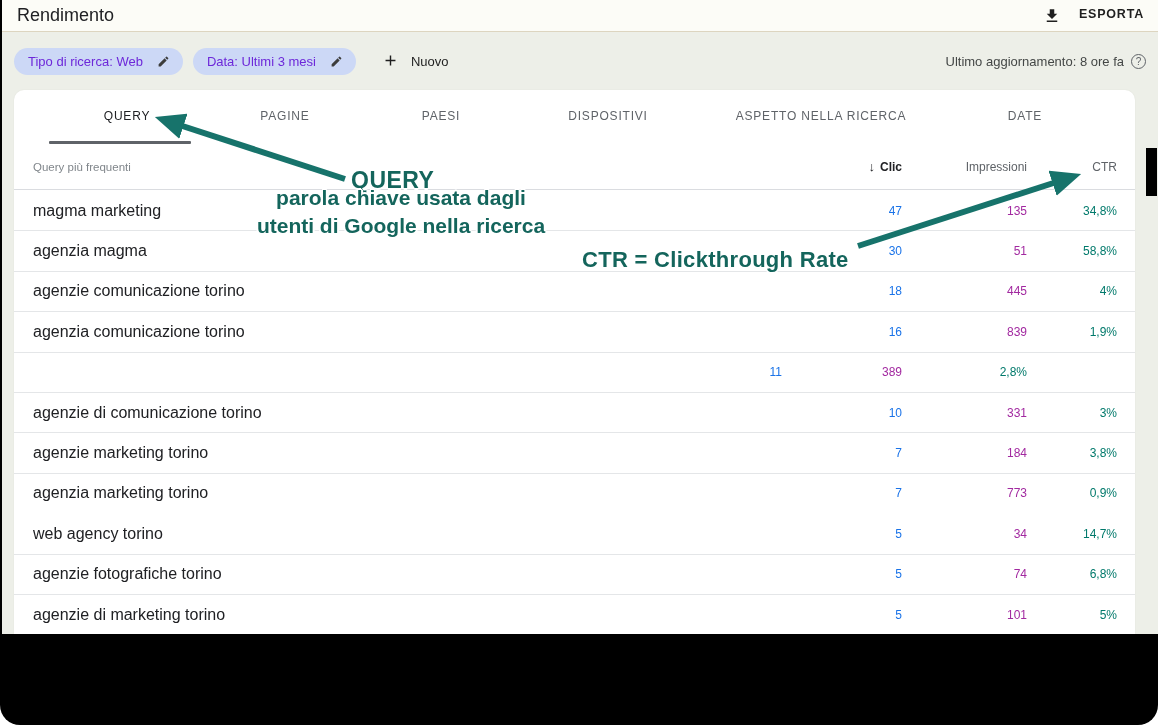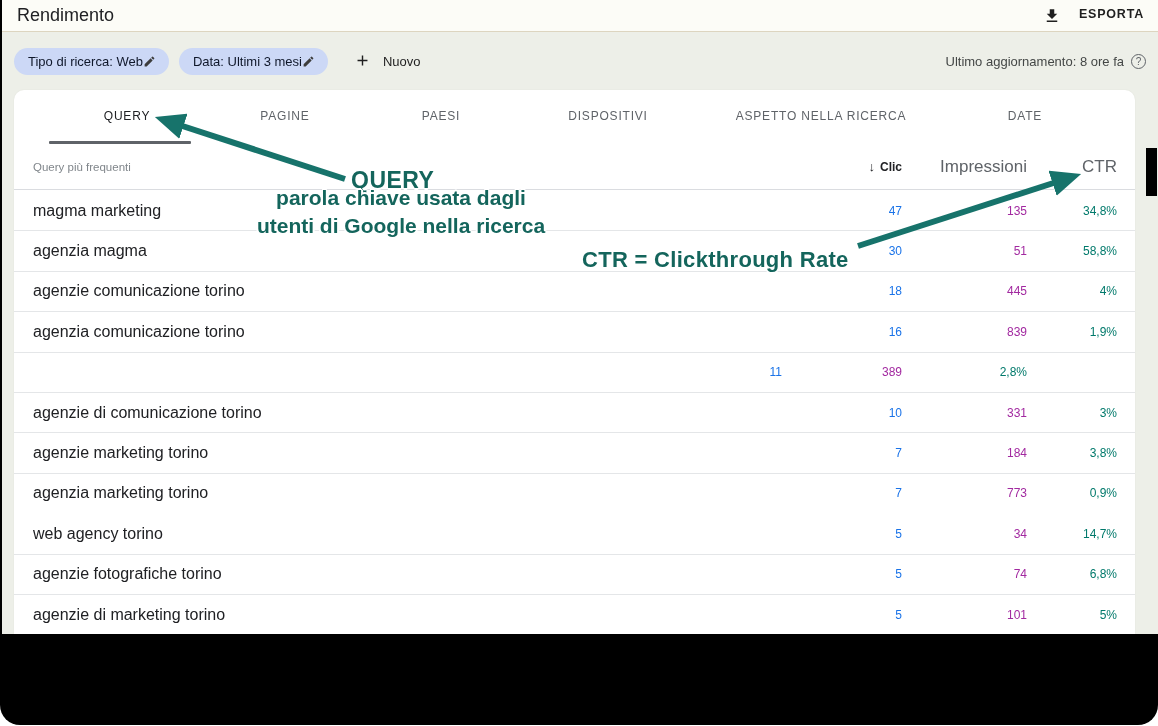--- a/index.html
+++ b/index.html
@@ -9,37 +9,37 @@
   
   .screen{position:absolute;left:2px;top:0;width:1156px;height:634px;background:#edefe8;overflow:hidden;}
 
   .topbar{position:absolute;left:0;top:0;width:100%;height:32px;background:#fcfcf7;border-bottom:1px solid #ddd5c0;display:flex;align-items:center;justify-content:space-between;box-sizing:border-box;}
   .page-title{font-size:18px;color:#202124;padding-left:15px;}
   .export-btn{display:flex;gap:18px;background:none;border:none;cursor:pointer;padding:0 14px 0 0;font-family:inherit;font-size:12.5px;font-weight:700;letter-spacing:.8px;color:#1f1f1f;}
   .export-btn svg{display:block;}
 
   .filterbar{position:absolute;left:0;top:33px;width:100%;height:57px;display:flex;align-items:center;justify-content:space-between;box-sizing:border-box;padding:0 12px;}
   .chips{display:flex;align-items:center;gap:10px;}
-  .chip{display:inline-flex;align-items:center;gap:0;height:27px;border:none;border-radius:14px;background:var(--chip_bg,#ccd8f6);font-family:inherit;font-size:13px;color:#0f172a;padding:0 13px 0 14px;cursor:pointer;}
+  .chip{display:inline-flex;align-items:center;gap:14px;height:27px;border:none;border-radius:14px;background:var(--chip_bg,#ccd8f6);font-family:inherit;font-size:13px;color:#6d28d9;padding:0 13px 0 14px;cursor:pointer;}
   .chip svg{display:block;}
   .new-filter{display:inline-flex;align-items:center;gap:12px;background:none;border:none;cursor:pointer;font-family:inherit;font-size:13px;font-weight:500;color:#1f1f1f;margin-left:10px;}
   .last-update{display:flex;align-items:center;gap:7px;font-size:13px;color:#444746;}
   .help-ic{width:15px;height:15px;border:1.2px solid #5f6368;border-radius:50%;display:grid;place-items:center;font-size:10px;color:#5f6368;box-sizing:border-box;cursor:pointer;}
 
   
   .card{position:absolute;left:12px;top:90px;width:1121px;height:544px;background:#fff;border-radius:10px 10px 0 0;overflow:hidden;box-shadow:0 0 2px rgba(0,0,0,.06);}
   .tabs{position:relative;height:54px;}
   .tab{position:absolute;top:19px;transform:translateX(-50%);font-size:12px;font-weight:500;letter-spacing:.8px;color:#5f6368;white-space:nowrap;cursor:pointer;}
   .tab.active{color:#202124;}
   .tab-underline{position:absolute;left:35px;top:51px;width:142px;height:3px;background:#5f6368;border-radius:1px;}
 
   .grid-row{display:grid;grid-template-columns:1fr 120px 125px 90px;align-items:center;box-sizing:border-box;padding:0 18px 0 19px;}
   .thead{height:46px;border-bottom:1px solid #dadce0;}
   .th-query{font-size:11.5px;color:#80868b;}
-  .th-num{font-size:17px;color:#5f6368;text-align:right;}
+  .th-num{font-size:12px;color:#5f6368;text-align:right;}
   .th-clic{display:flex;align-items:center;justify-content:flex-end;gap:5px;font-size:12px;font-weight:700;color:#202124;}
   .sort-arrow{font-size:13px;font-weight:400;color:#202124;}
 
   .row{height:40.4px;border-top:1px solid #e4e6e8;cursor:pointer;}
   .row:first-child,.row.no-sep{border-top-color:transparent;}
   .c-query{font-size:16px;color:#202124;white-space:nowrap;overflow:hidden;}
   .c-num{font-size:12px;text-align:right;}
   .c-clic{color:var(--clic,#1a73e8);}
   .c-impr{color:var(--impressioni,#a229a0);}
   .c-ctr{color:var(--ctr,#00796b);}

